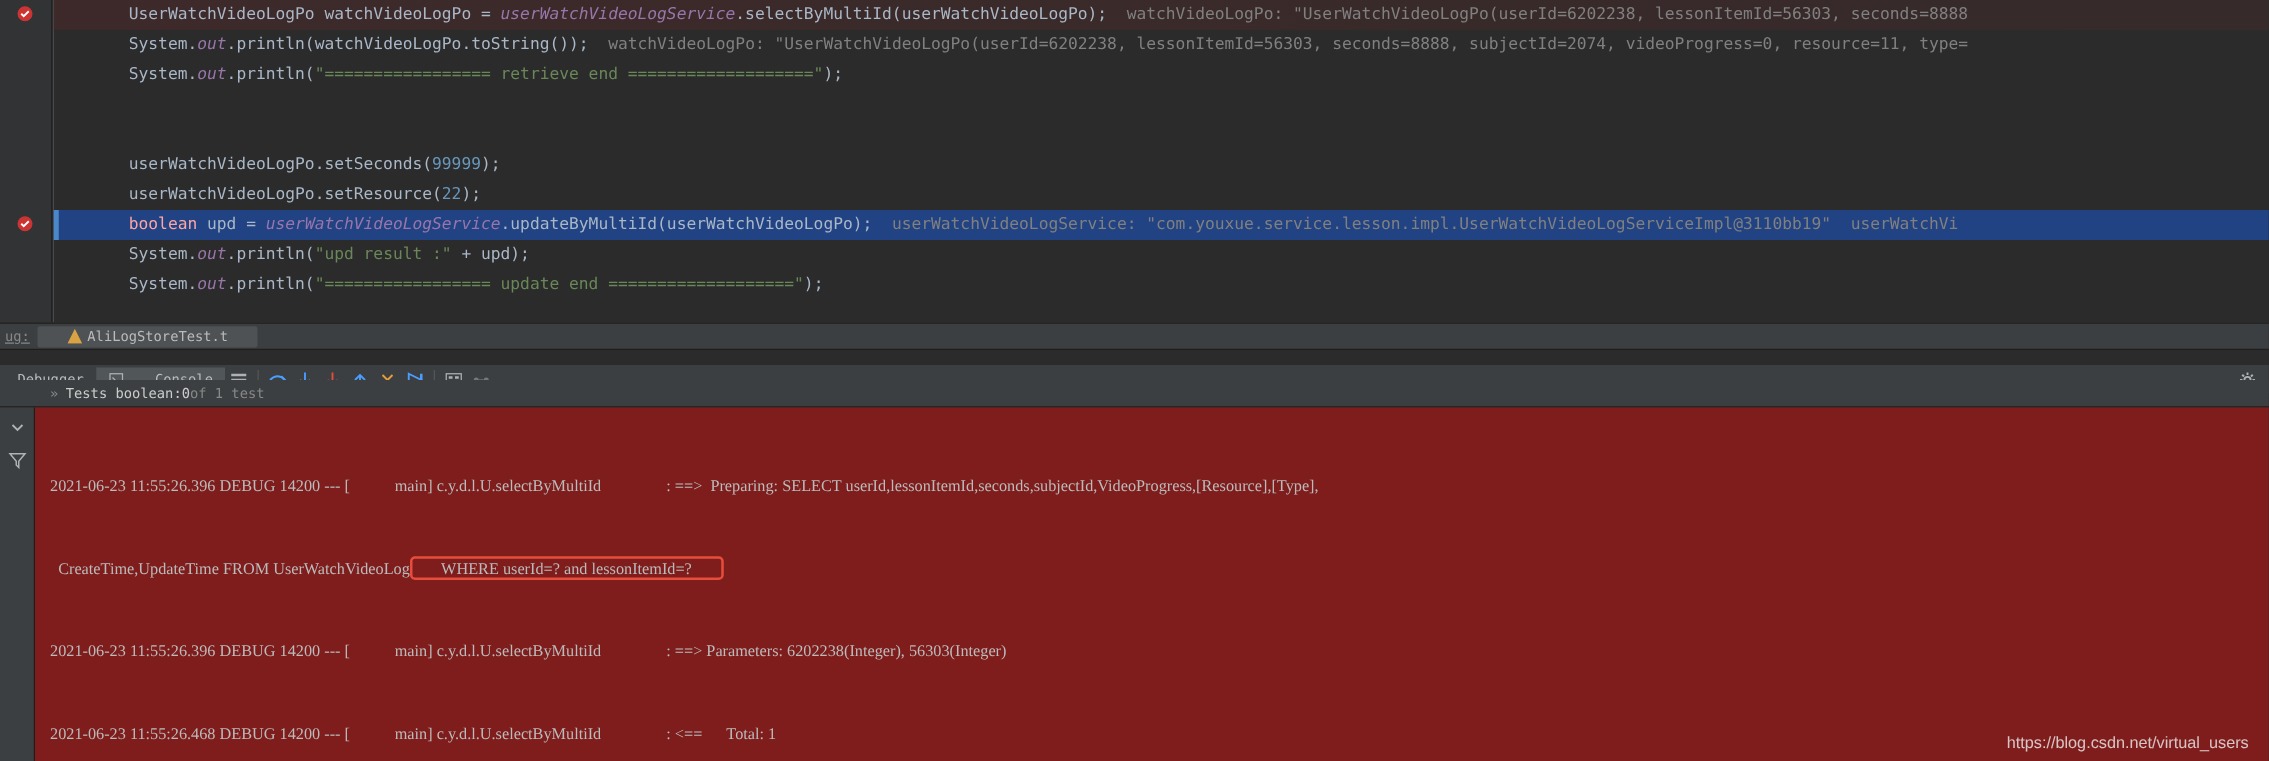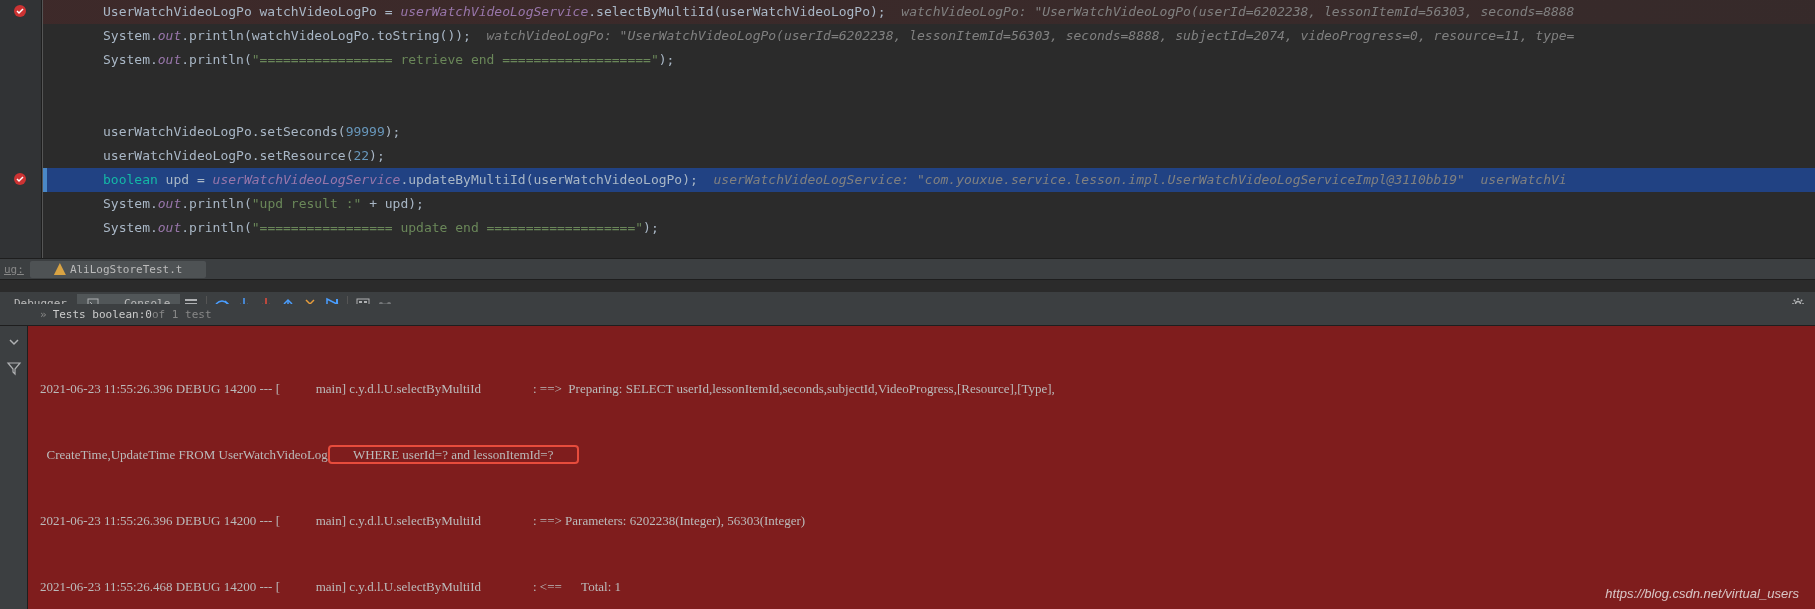--- a/index.html
+++ b/index.html
@@ -45,26 +45,26 @@
       padding-left: 60px;
       white-space: pre;
       position: relative;
     }
     .line-highlight-red {
       background: linear-gradient(to right, rgba(80,40,40,0.5), rgba(80,40,40,0.3));
     }
     .line-highlight-blue {
       background: #214283;
     }
-    .kw { color: #14b8a6; }
+    .kw { color: #fca5a5; }
     .field { color: #9876aa; font-style: italic; }
     .method { color: #a9b7c6; }
     .str { color: #6a8759; }
     .num { color: #6897bb; }
-    .comment { color: #808080; font-style: italic; }
+    .comment { color: #808080; }
     .execution-cursor {
       position: absolute;
       left: 0;
       top: 0;
       width: 4px;
       height: 24px;
       background: #4a88c7;
     }
     
     .run-panel {
@@ -204,21 +204,20 @@
       display: inline;
     }
     .watermark {
       position: absolute;
       bottom: 8px;
       right: 16px;
       color: #eee;
       font-size: 13px;
       font-family: sans-serif;
       opacity: 0.8;
-      font-style: italic;
     }
   </style>
 </head>
 <body>
 
 <div class="editor-area">
   <div class="gutter">
     <div class="gutter-icon" style="top:3px;">
       <svg viewBox="0 0 16 16">
           <circle cx="8" cy="8" r="6" fill="#cc3333"></circle>

